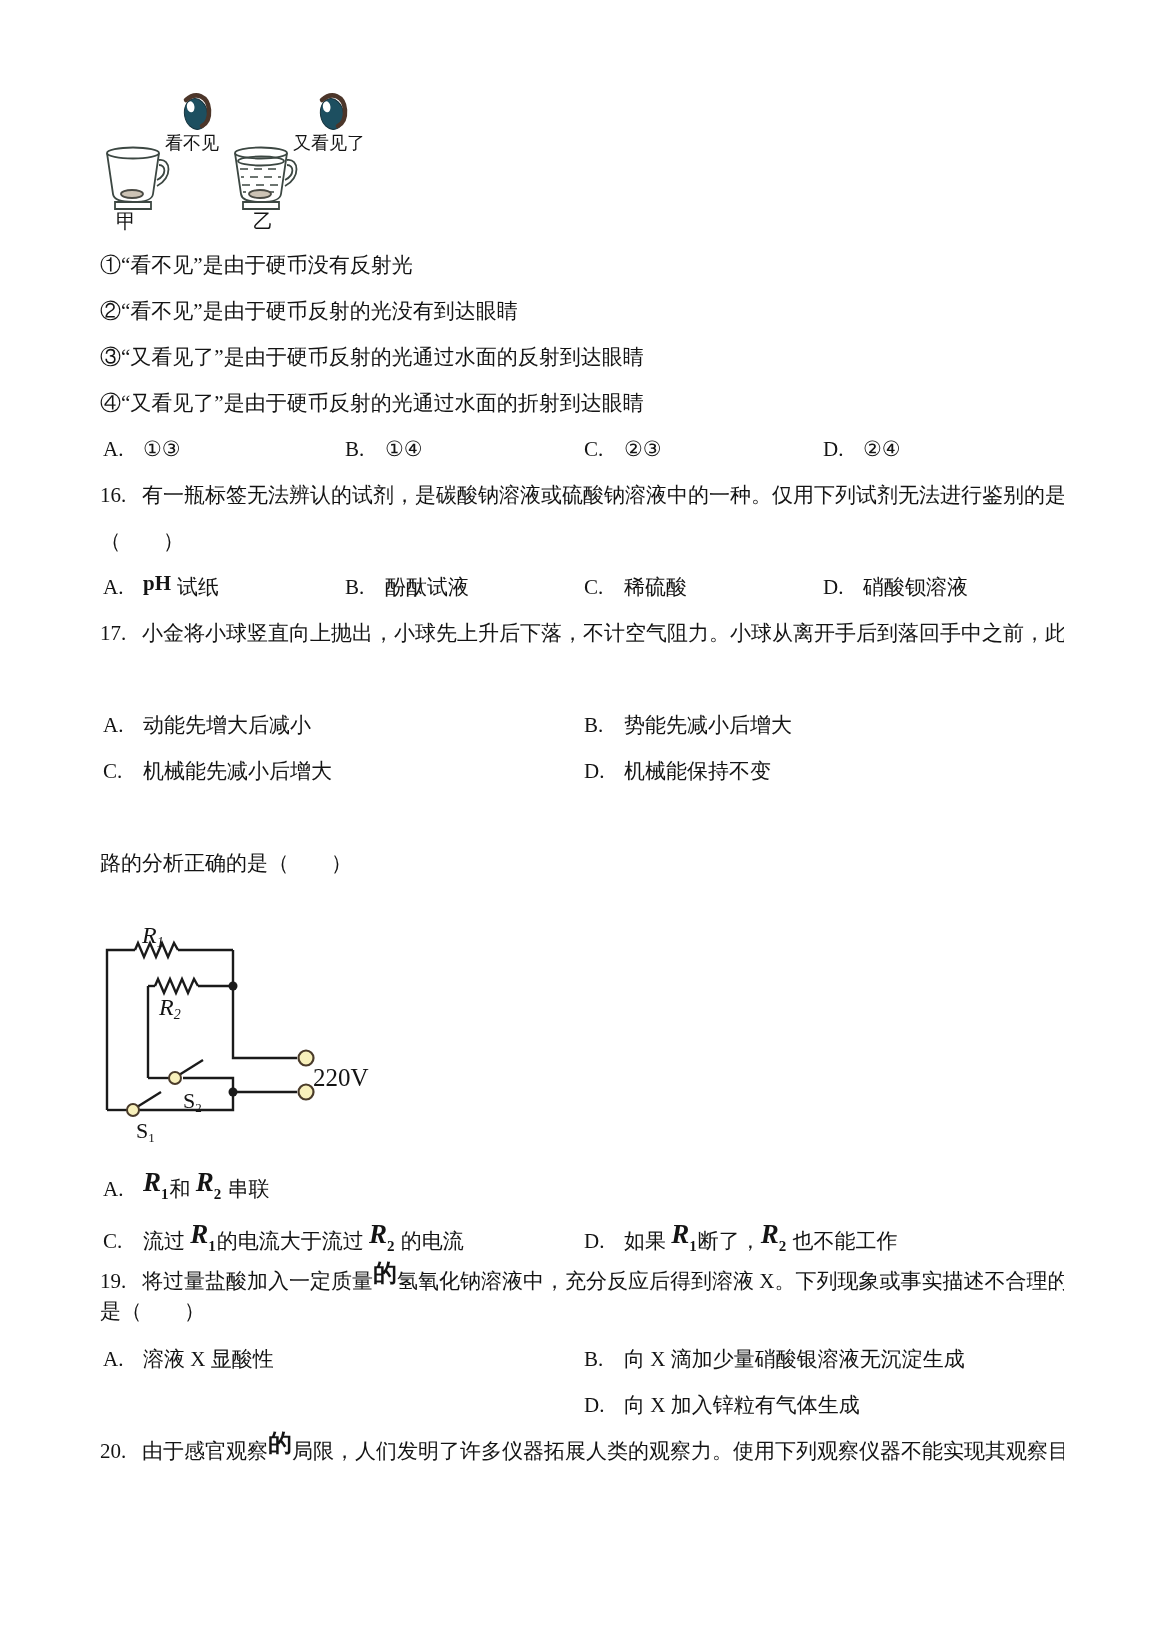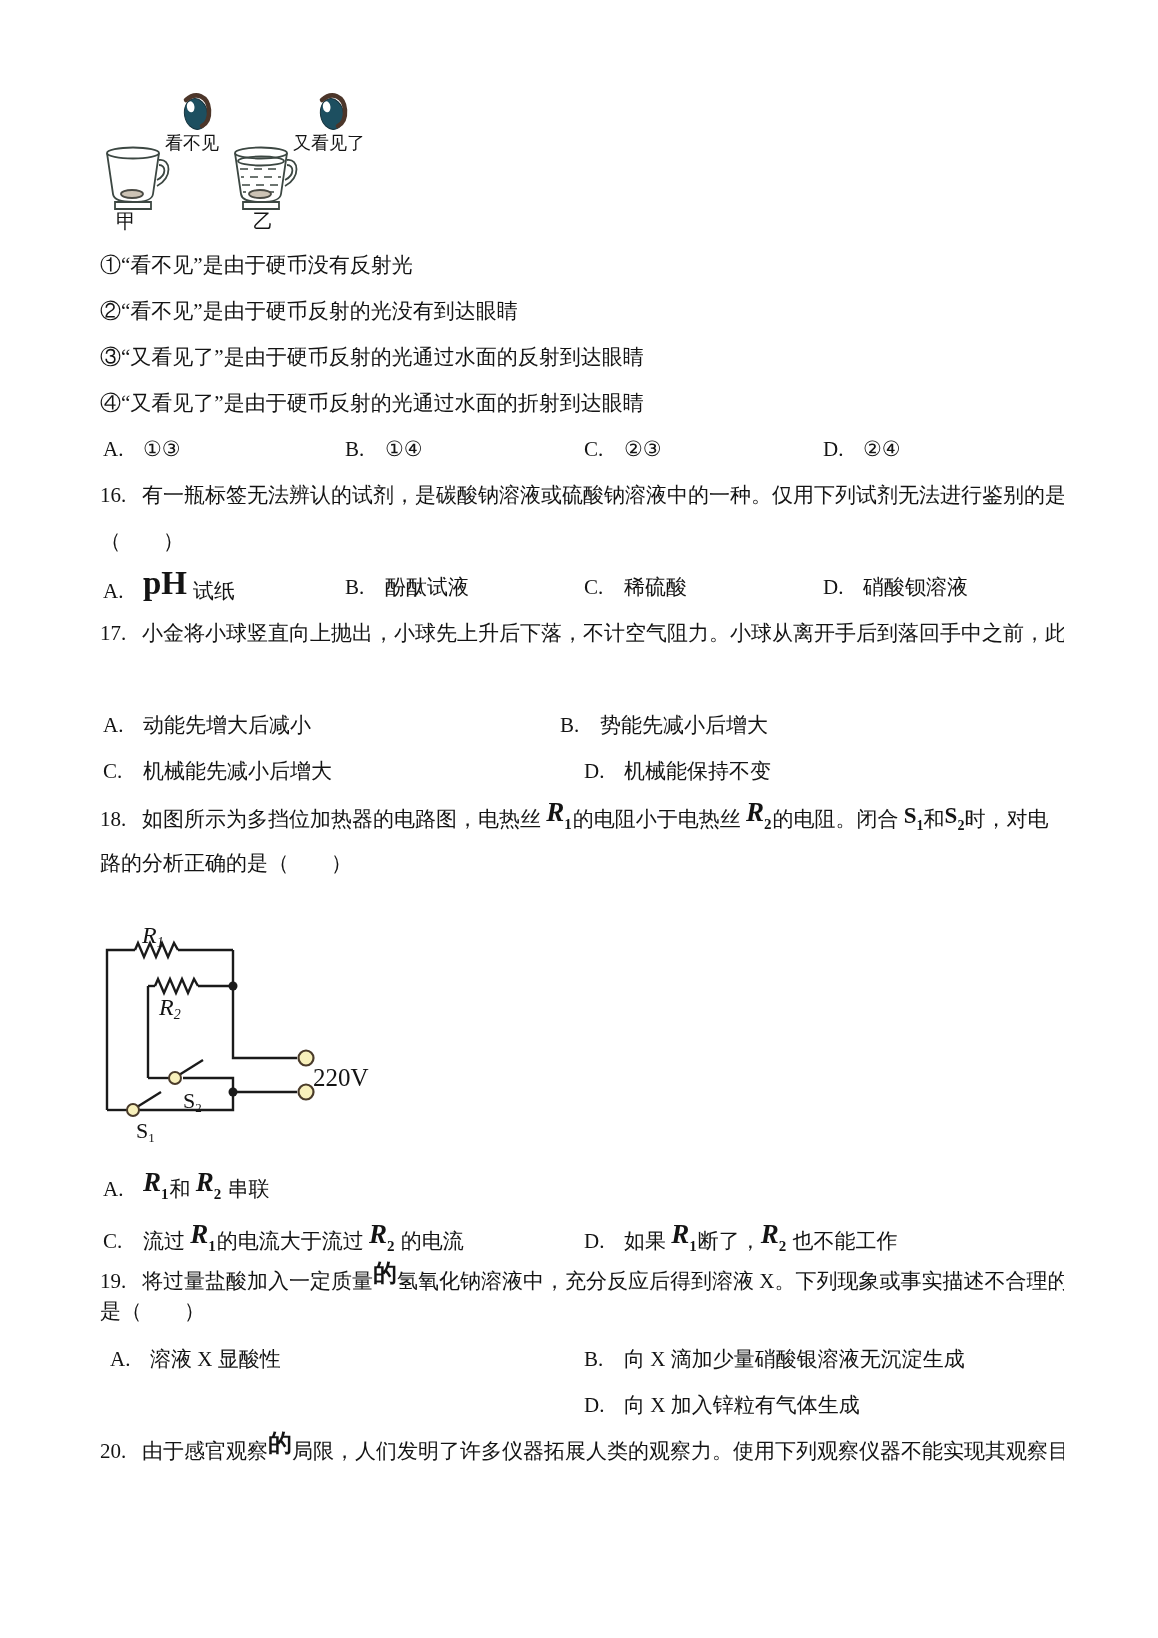--- a/index.html
+++ b/index.html
@@ -13,21 +13,21 @@
   .letter{display:inline-block;min-width:40px;}
   
   .mR{font-style:italic;font-weight:bold;font-size:27px;position:relative;top:-5px;}
   .mRs{font-weight:bold;font-size:15px;position:relative;top:3px;margin-right:1px;}
   
   .mS{font-weight:bold;font-size:23px;position:relative;top:-3px;}
   .mSs{font-weight:bold;font-size:14px;position:relative;top:4px;}
   
   .bde{font-weight:bold;font-size:24px;position:relative;top:-7px;}
   
-  .ph{font-weight:bold;font-size:33px;position:relative;top:-4px;margin-right:6px;}
+  .ph{font-weight:bold;font-size:21px;position:relative;top:-4px;margin-right:6px;}
   svg text{font-family:"Liberation Serif","DejaVu Serif",serif;fill:#141414;}
   .it{font-style:italic;}
 </style>
 </head>
 <body>
 
 <div class="page">
 
   <svg style="position:absolute;left:95px;top:85px" width="300" height="150" viewBox="0 0 300 150">
 
@@ -87,27 +87,24 @@
   <div class="ln" style="left:100px;top:526px"><span>（　　）</span></div>
 
   <div class="ln" style="left:103px;top:572px"><span class="letter">A.</span><span class="ph">pH</span><span>试纸</span></div>
   <div class="ln" style="left:345px;top:572px"><span class="letter">B.</span><span>酚酞试液</span></div>
   <div class="ln" style="left:584px;top:572px"><span class="letter">C.</span><span>稀硫酸</span></div>
   <div class="ln" style="left:823px;top:572px"><span class="letter">D.</span><span>硝酸钡溶液</span></div>
 
   <div class="ln" style="left:100px;top:618px"><span class="qno">17.</span><span>小金将小球竖直向上抛出，小球先上升后下落，不计空气阻力。小球从离开手后到落回手中之前，此</span></div>
 
   <div class="ln" style="left:103px;top:710px"><span class="letter">A.</span><span>动能先增大后减小</span></div>
-  <div class="ln" style="left:560px;top:710px"><span class="letter">B.</span><span>势能先减小后增大</span></div>
+  <div class="ln" style="left:584px;top:710px"><span class="letter">B.</span><span>势能先减小后增大</span></div>
   <div class="ln" style="left:103px;top:756px"><span class="letter">C.</span><span>机械能先减小后增大</span></div>
   <div class="ln" style="left:584px;top:756px"><span class="letter">D.</span><span>机械能保持不变</span></div>
 
-  <div class="ln" style="left:100px;top:802px">
-    <span class="qno">18.</span><span>如图所示为多挡位加热器的电路图，电热丝 </span><span class="mR">R</span><span class="mRs">1</span><span>的电阻小于电热丝 </span><span class="mR">R</span><span class="mRs">2</span><span>的电阻。闭合 </span><span class="mS">S</span><span class="mSs">1</span><span>和</span><span class="mS">S</span><span class="mSs">2</span><span>时，对电</span>
-  </div>
   <div class="ln" style="left:100px;top:848px"><span>路的分析正确的是（　　）</span></div>
 
   <svg style="position:absolute;left:95px;top:905px" width="280" height="250" viewBox="0 0 280 250">
     <g stroke="#1a1a1a" stroke-width="2.4" fill="none">
 
       <polyline points="12,205 12,45 40,45"></polyline>
       <polyline points="40,45 43,38 49,52 55,38 61,52 67,38 73,52 79,38 83,45"></polyline>
       <line x1="83" y1="45" x2="138" y2="45"></line>
 
       <polyline points="138,45 138,153 202,153"></polyline>
@@ -147,19 +144,19 @@
   <div class="ln" style="left:103px;top:1172px"><span class="letter">A.</span><span class="mR">R</span><span class="mRs">1</span><span>和 </span><span class="mR">R</span><span class="mRs">2</span><span> 串联</span></div>
 
 
   <div class="ln" style="left:103px;top:1224px"><span class="letter">C.</span><span>流过 </span><span class="mR">R</span><span class="mRs">1</span><span>的电流大于流过 </span><span class="mR">R</span><span class="mRs">2</span><span> 的电流</span></div>
 
   <div class="ln" style="left:584px;top:1224px"><span class="letter">D.</span><span>如果 </span><span class="mR">R</span><span class="mRs">1</span><span>断了，</span><span class="mR">R</span><span class="mRs">2</span><span> 也不能工作</span></div>
 
   <div class="ln" style="left:100px;top:1265px"><span class="qno">19.</span><span>将过量盐酸加入一定质量</span><span class="bde">的</span><span>氢氧化钠溶液中，充分反应后得到溶液 X。下列现象或事实描述不合理的</span></div>
   <div class="ln" style="left:100px;top:1296px"><span>是（　　）</span></div>
 
-  <div class="ln" style="left:110px;top:1344px"><span class="letter">A.</span><span>溶液 X 显酸性</span></div>
+  <div class="ln" style="left:103px;top:1344px"><span class="letter">A.</span><span>溶液 X 显酸性</span></div>
   <div class="ln" style="left:584px;top:1344px"><span class="letter">B.</span><span>向 X 滴加少量硝酸银溶液无沉淀生成</span></div>
   <div class="ln" style="left:584px;top:1390px"><span class="letter">D.</span><span>向 X 加入锌粒有气体生成</span></div>
 
   <div class="ln" style="left:100px;top:1435px"><span class="qno">20.</span><span>由于感官观察</span><span class="bde">的</span><span>局限，人们发明了许多仪器拓展人类的观察力。使用下列观察仪器不能实现其观察目</span></div>
 
 </div>
 
 </body></html>

